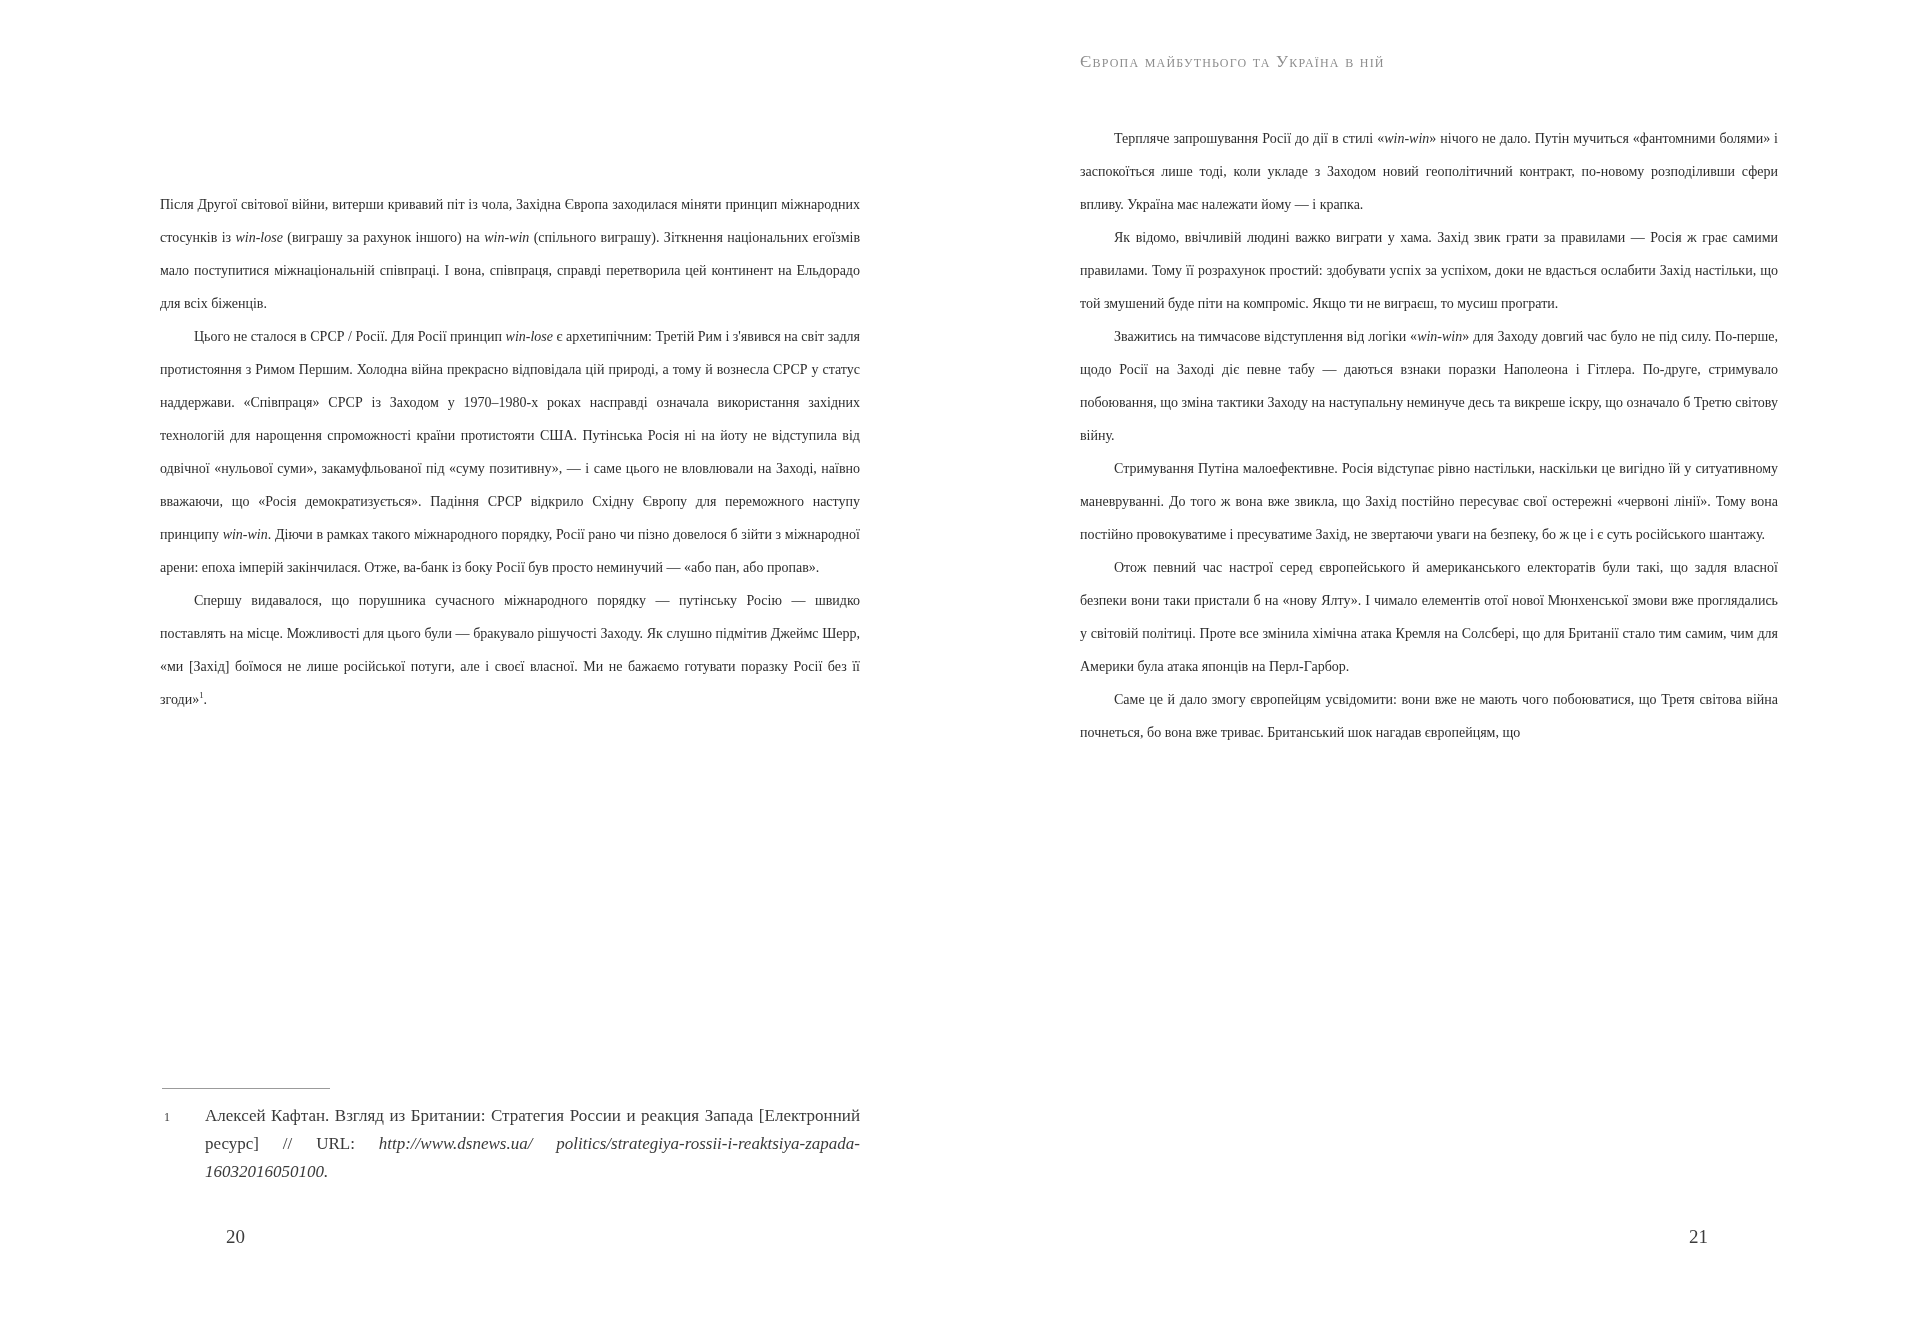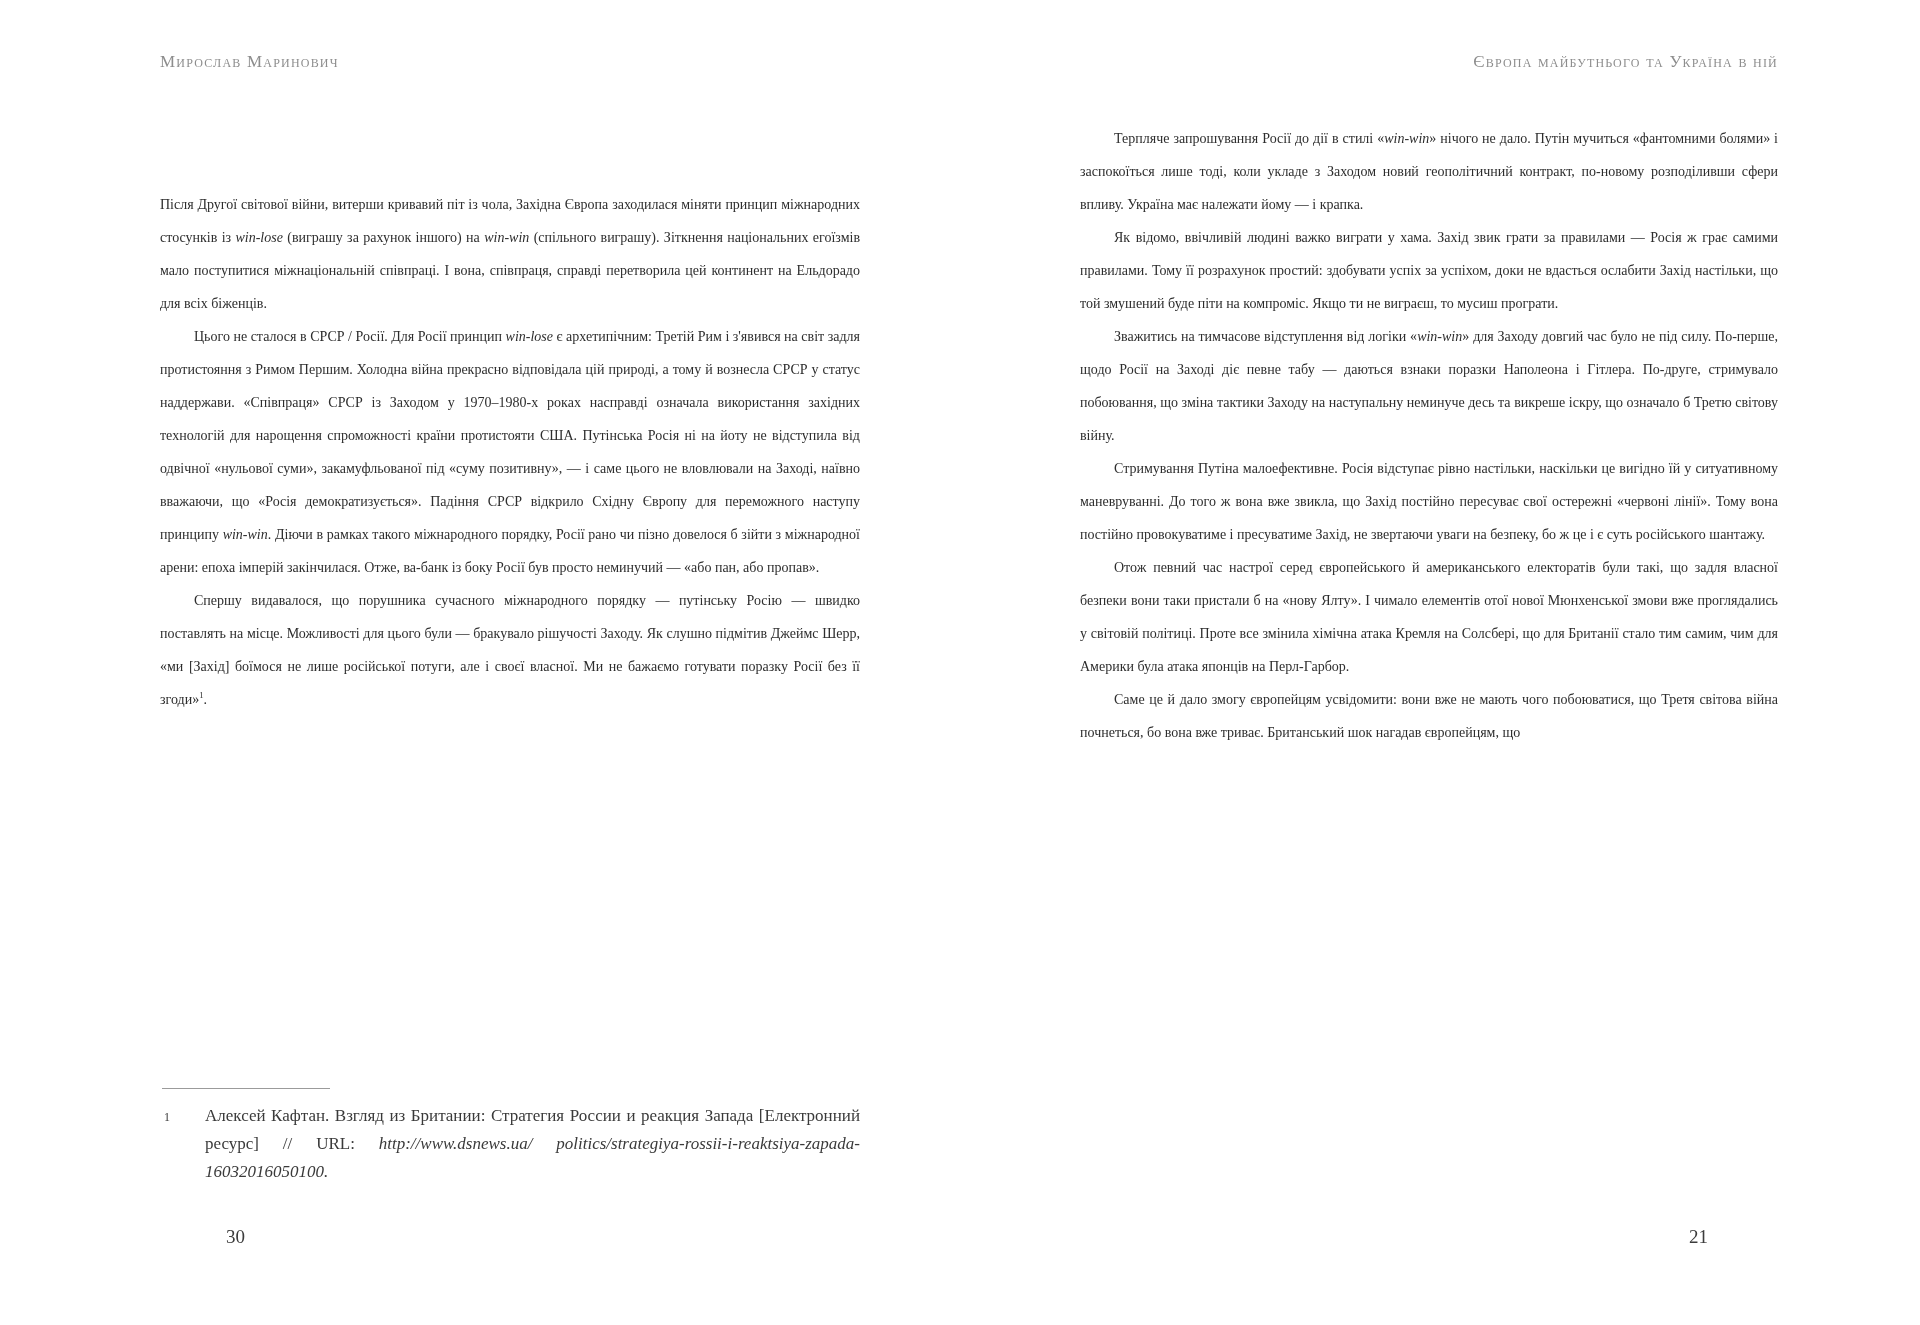--- a/index.html
+++ b/index.html
@@ -13,21 +13,21 @@
   .page { position:absolute; top:0; height:1325px; }
   .page-left  { left:160px;  width:700px; }
   .page-right { left:1080px; width:698px; }
 
   .running-header {
     position:absolute; top:52px; width:100%;
     font-size:17px; color:#8d8d8d;
     font-variant:small-caps; letter-spacing:1.2px;
   }
   .page-left  .running-header { text-align:left; }
-  .page-right .running-header { text-align:right; }
+  .page-right .running-header { }
 
   .chapter-title {
     position:absolute; top:126px; width:100%;
     text-align:center;
     font-size:27px; font-weight:bold; color:#1f1f1f;
     font-variant:small-caps; letter-spacing:1.5px;
   }
 
   .body-block { position:absolute; width:100%; }
   .page-left  .body-block { top:188px; }
@@ -61,32 +61,31 @@
   }
   .page-left  .page-number { left:66px; }
   .page-right .page-number { right:70px; }
 </style>
 </head>
 <body>
 
 <div class="spread">
 
   <div class="page page-left">
-    <div class="running-header">Мирослав Маринович</div>
     <div class="body-block">
       <p class="para"><span>Після Другої світової війни, витерши кривавий піт із чола, Західна Європа заходилася міняти принцип міжнародних стосунків із </span><em>win-lose</em><span> (виграшу за рахунок іншого) на </span><em>win-win</em><span> (спільного виграшу). Зіткнення національних егоїзмів мало поступитися міжнаціональній співпраці. І вона, співпраця, справді перетворила цей континент на Ельдорадо для всіх біженців.</span></p>
       <p class="para indent"><span>Цього не сталося в СРСР / Росії. Для Росії принцип </span><em>win-lose</em><span> є архетипічним: Третій Рим і з'явився на світ задля протистояння з Римом Першим. Холодна війна прекрасно відповідала цій природі, а тому й вознесла СРСР у статус наддержави. «Співпраця» СРСР із Заходом у 1970–1980-х роках насправді означала використання західних технологій для нарощення спроможності країни протистояти США. Путінська Росія ні на йоту не відступила від одвічної «нульової суми», закамуфльованої під «суму позитивну», — і саме цього не вловлювали на Заході, наївно вважаючи, що «Росія демократизується». Падіння СРСР відкрило Східну Європу для переможного наступу принципу </span><em>win-win</em><span>. Діючи в рамках такого міжнародного порядку, Росії рано чи пізно довелося б зійти з міжнародної арени: епоха імперій закінчилася. Отже, ва-банк із боку Росії був просто неминучий — «або пан, або пропав».</span></p>
       <p class="para indent"><span>Спершу видавалося, що порушника сучасного міжнародного порядку — путінську Росію — швидко поставлять на місце. Можливості для цього були — бракувало рішучості Заходу. Як слушно підмітив Джеймс Шерр, «ми [Захід] боїмося не лише російської потуги, але і своєї власної. Ми не бажаємо готувати поразку Росії без її згоди»</span><sup>1</sup><span>.</span></p>
     </div>
     <div class="footnote-sep"></div>
     <div class="footnote">
       <span class="fn-marker">1</span>
       <div class="fn-text"><span>Алексей Кафтан. Взгляд из Британии: Стратегия России и реакция Запада [Електронний ресурс] // URL: </span><em>http://www.dsnews.ua/ politics/strategiya-rossii-i-reaktsiya-zapada-16032016050100.</em></div>
     </div>
-    <div class="page-number">30</div>
+    <div class="page-number">20</div>
   </div>
 
   <div class="page page-right">
     <div class="running-header">Європа майбутнього та Україна в ній</div>
     <div class="body-block">
       <p class="para indent"><span>Терпляче запрошування Росії до дії в стилі «</span><em>win-win</em><span>» нічого не дало. Путін мучиться «фантомними болями» і заспокоїться лише тоді, коли укладе з Заходом новий геополітичний контракт, по-новому розподіливши сфери впливу. Україна має належати йому — і крапка.</span></p>
       <p class="para indent"><span>Як відомо, ввічливій людині важко виграти у хама. Захід звик грати за правилами — Росія ж грає самими правилами. Тому її розрахунок простий: здобувати успіх за успіхом, доки не вдасться ослабити Захід настільки, що той змушений буде піти на компроміс. Якщо ти не виграєш, то мусиш програти.</span></p>
       <p class="para indent"><span>Зважитись на тимчасове відступлення від логіки «</span><em>win-win</em><span>» для Заходу довгий час було не під силу. По-перше, щодо Росії на Заході діє певне табу — даються взнаки поразки Наполеона і Гітлера. По-друге, стримувало побоювання, що зміна тактики Заходу на наступальну неминуче десь та викреше іскру, що означало б Третю світову війну.</span></p>
       <p class="para indent"><span>Стримування Путіна малоефективне. Росія відступає рівно настільки, наскільки це вигідно їй у ситуативному маневруванні. До того ж вона вже звикла, що Захід постійно пересуває свої остережні «червоні лінії». Тому вона постійно провокуватиме і пресуватиме Захід, не звертаючи уваги на безпеку, бо ж це і є суть російського шантажу.</span></p>
       <p class="para indent"><span>Отож певний час настрої серед європейського й американського електоратів були такі, що задля власної безпеки вони таки пристали б на «нову Ялту». І чимало елементів отої нової Мюнхенської змови вже проглядались у світовій політиці. Проте все змінила хімічна атака Кремля на Солсбері, що для Британії стало тим самим, чим для Америки була атака японців на Перл-Гарбор.</span></p>

